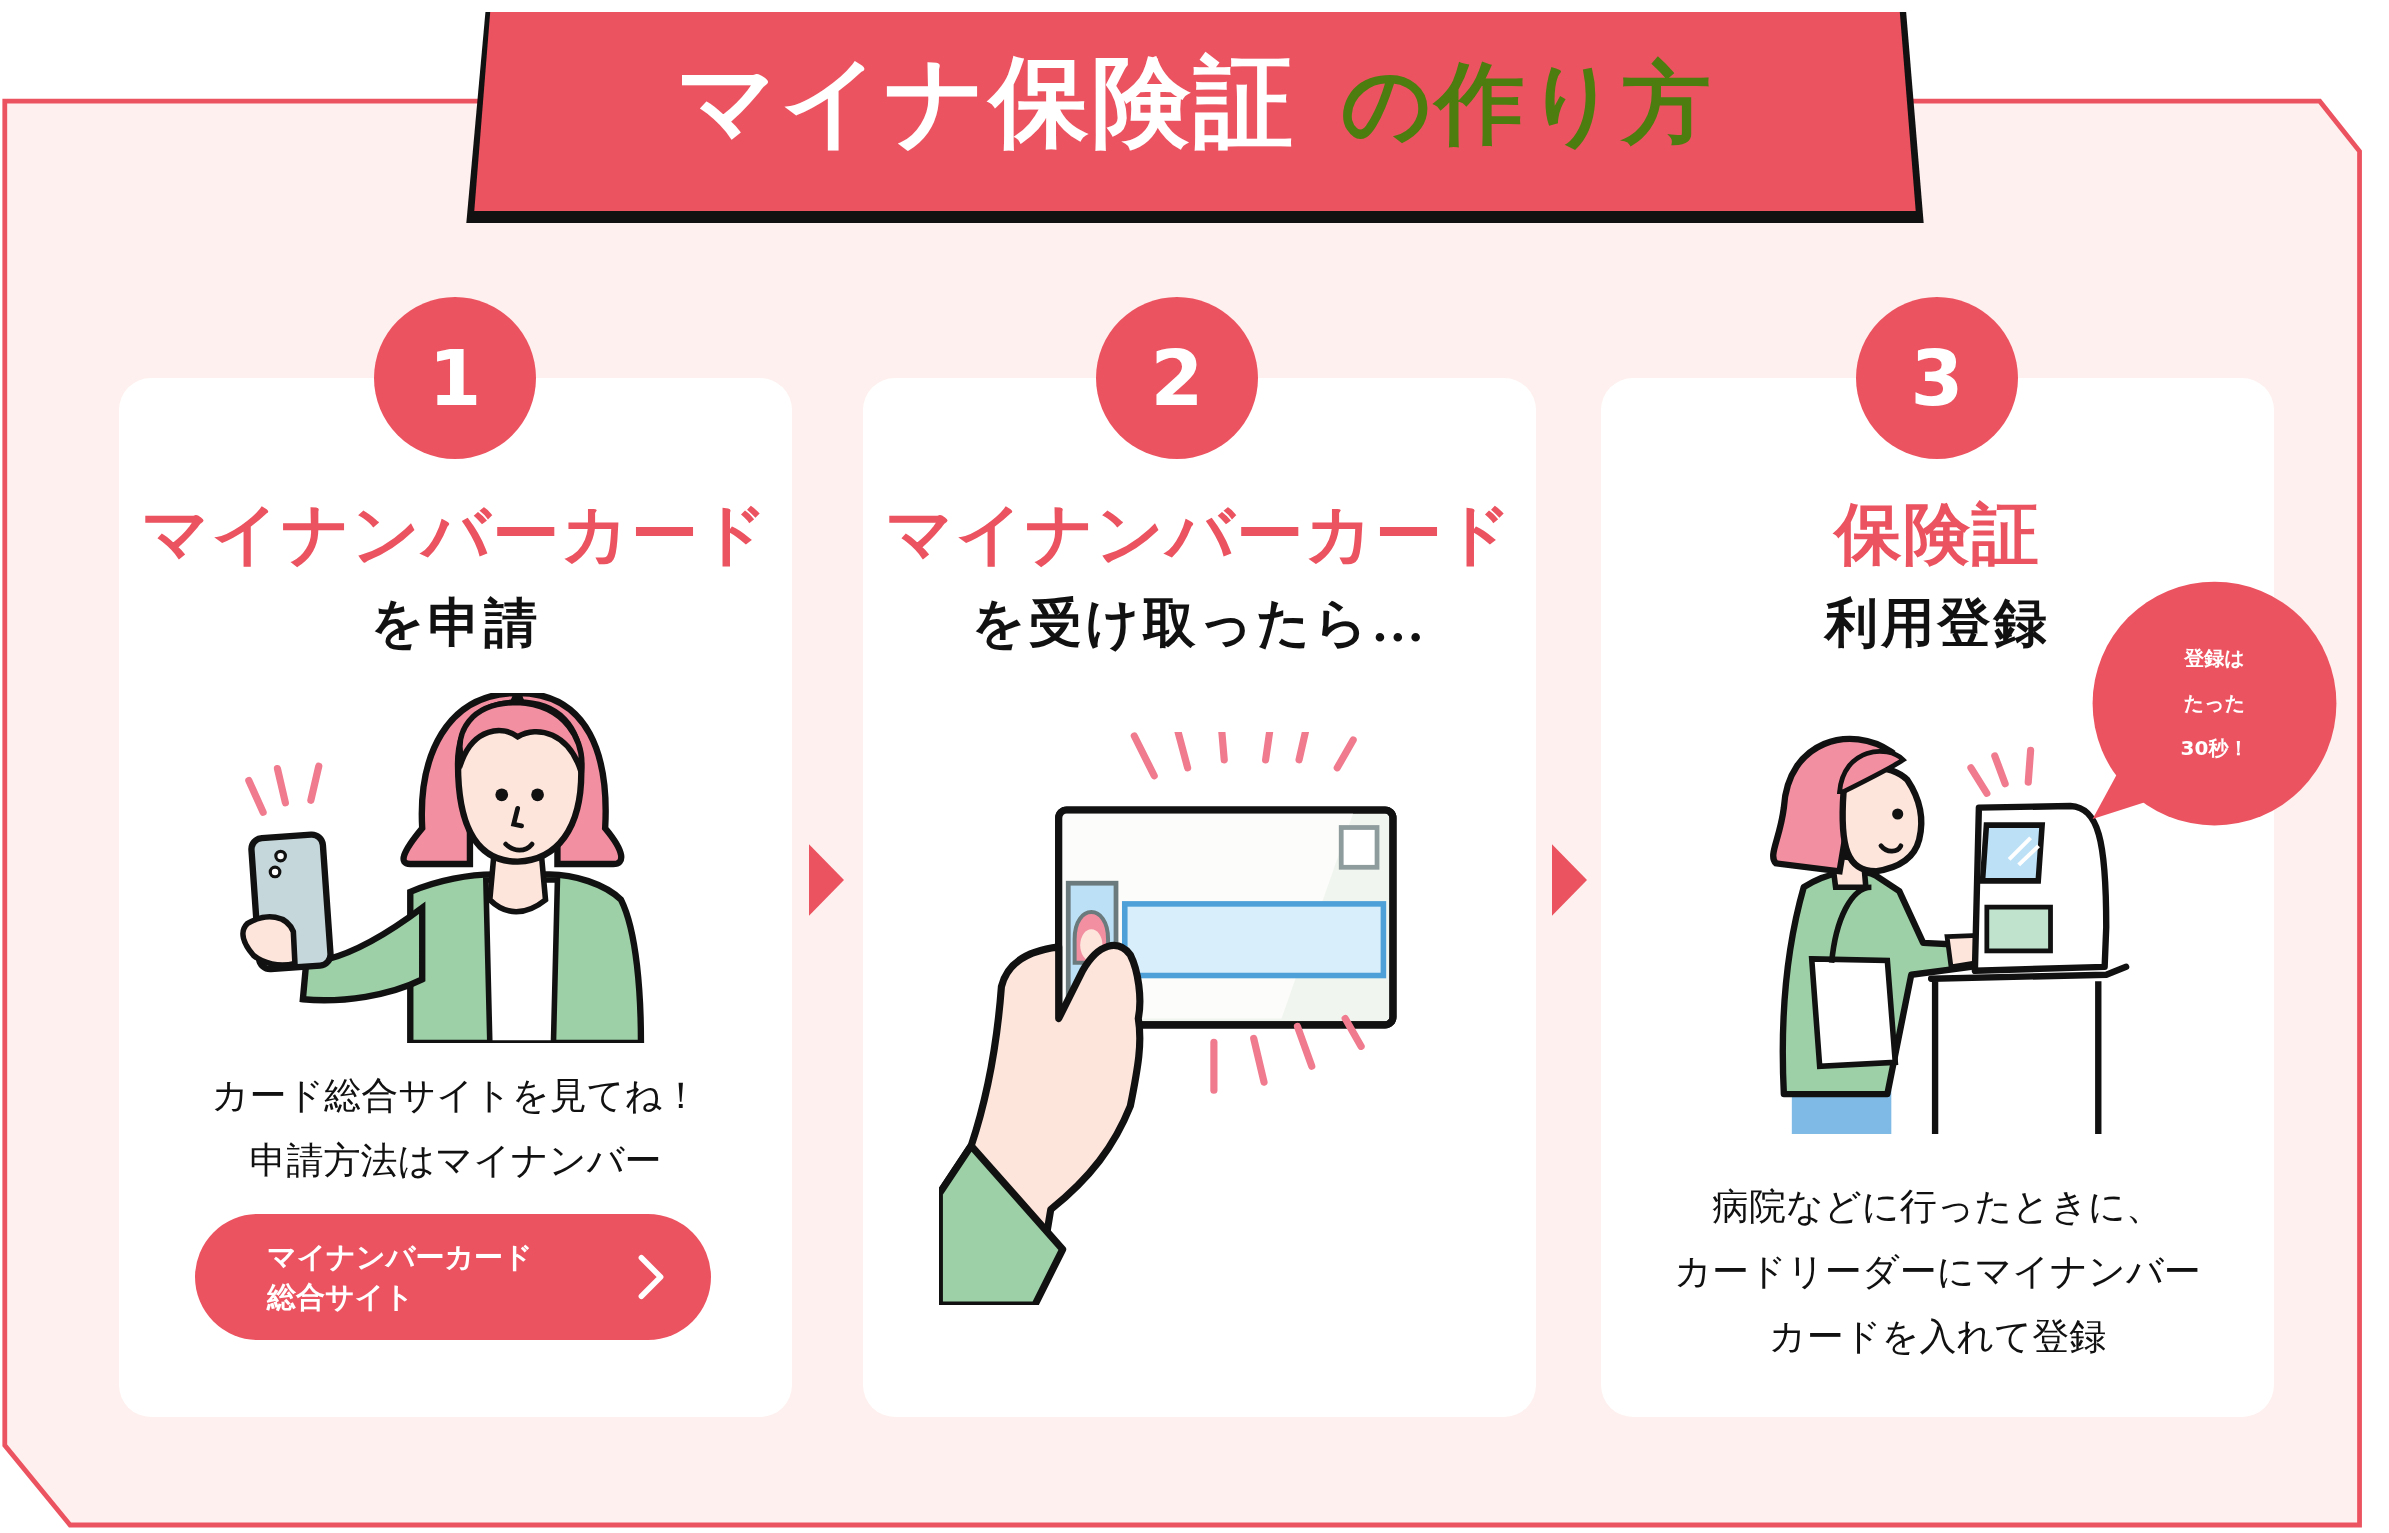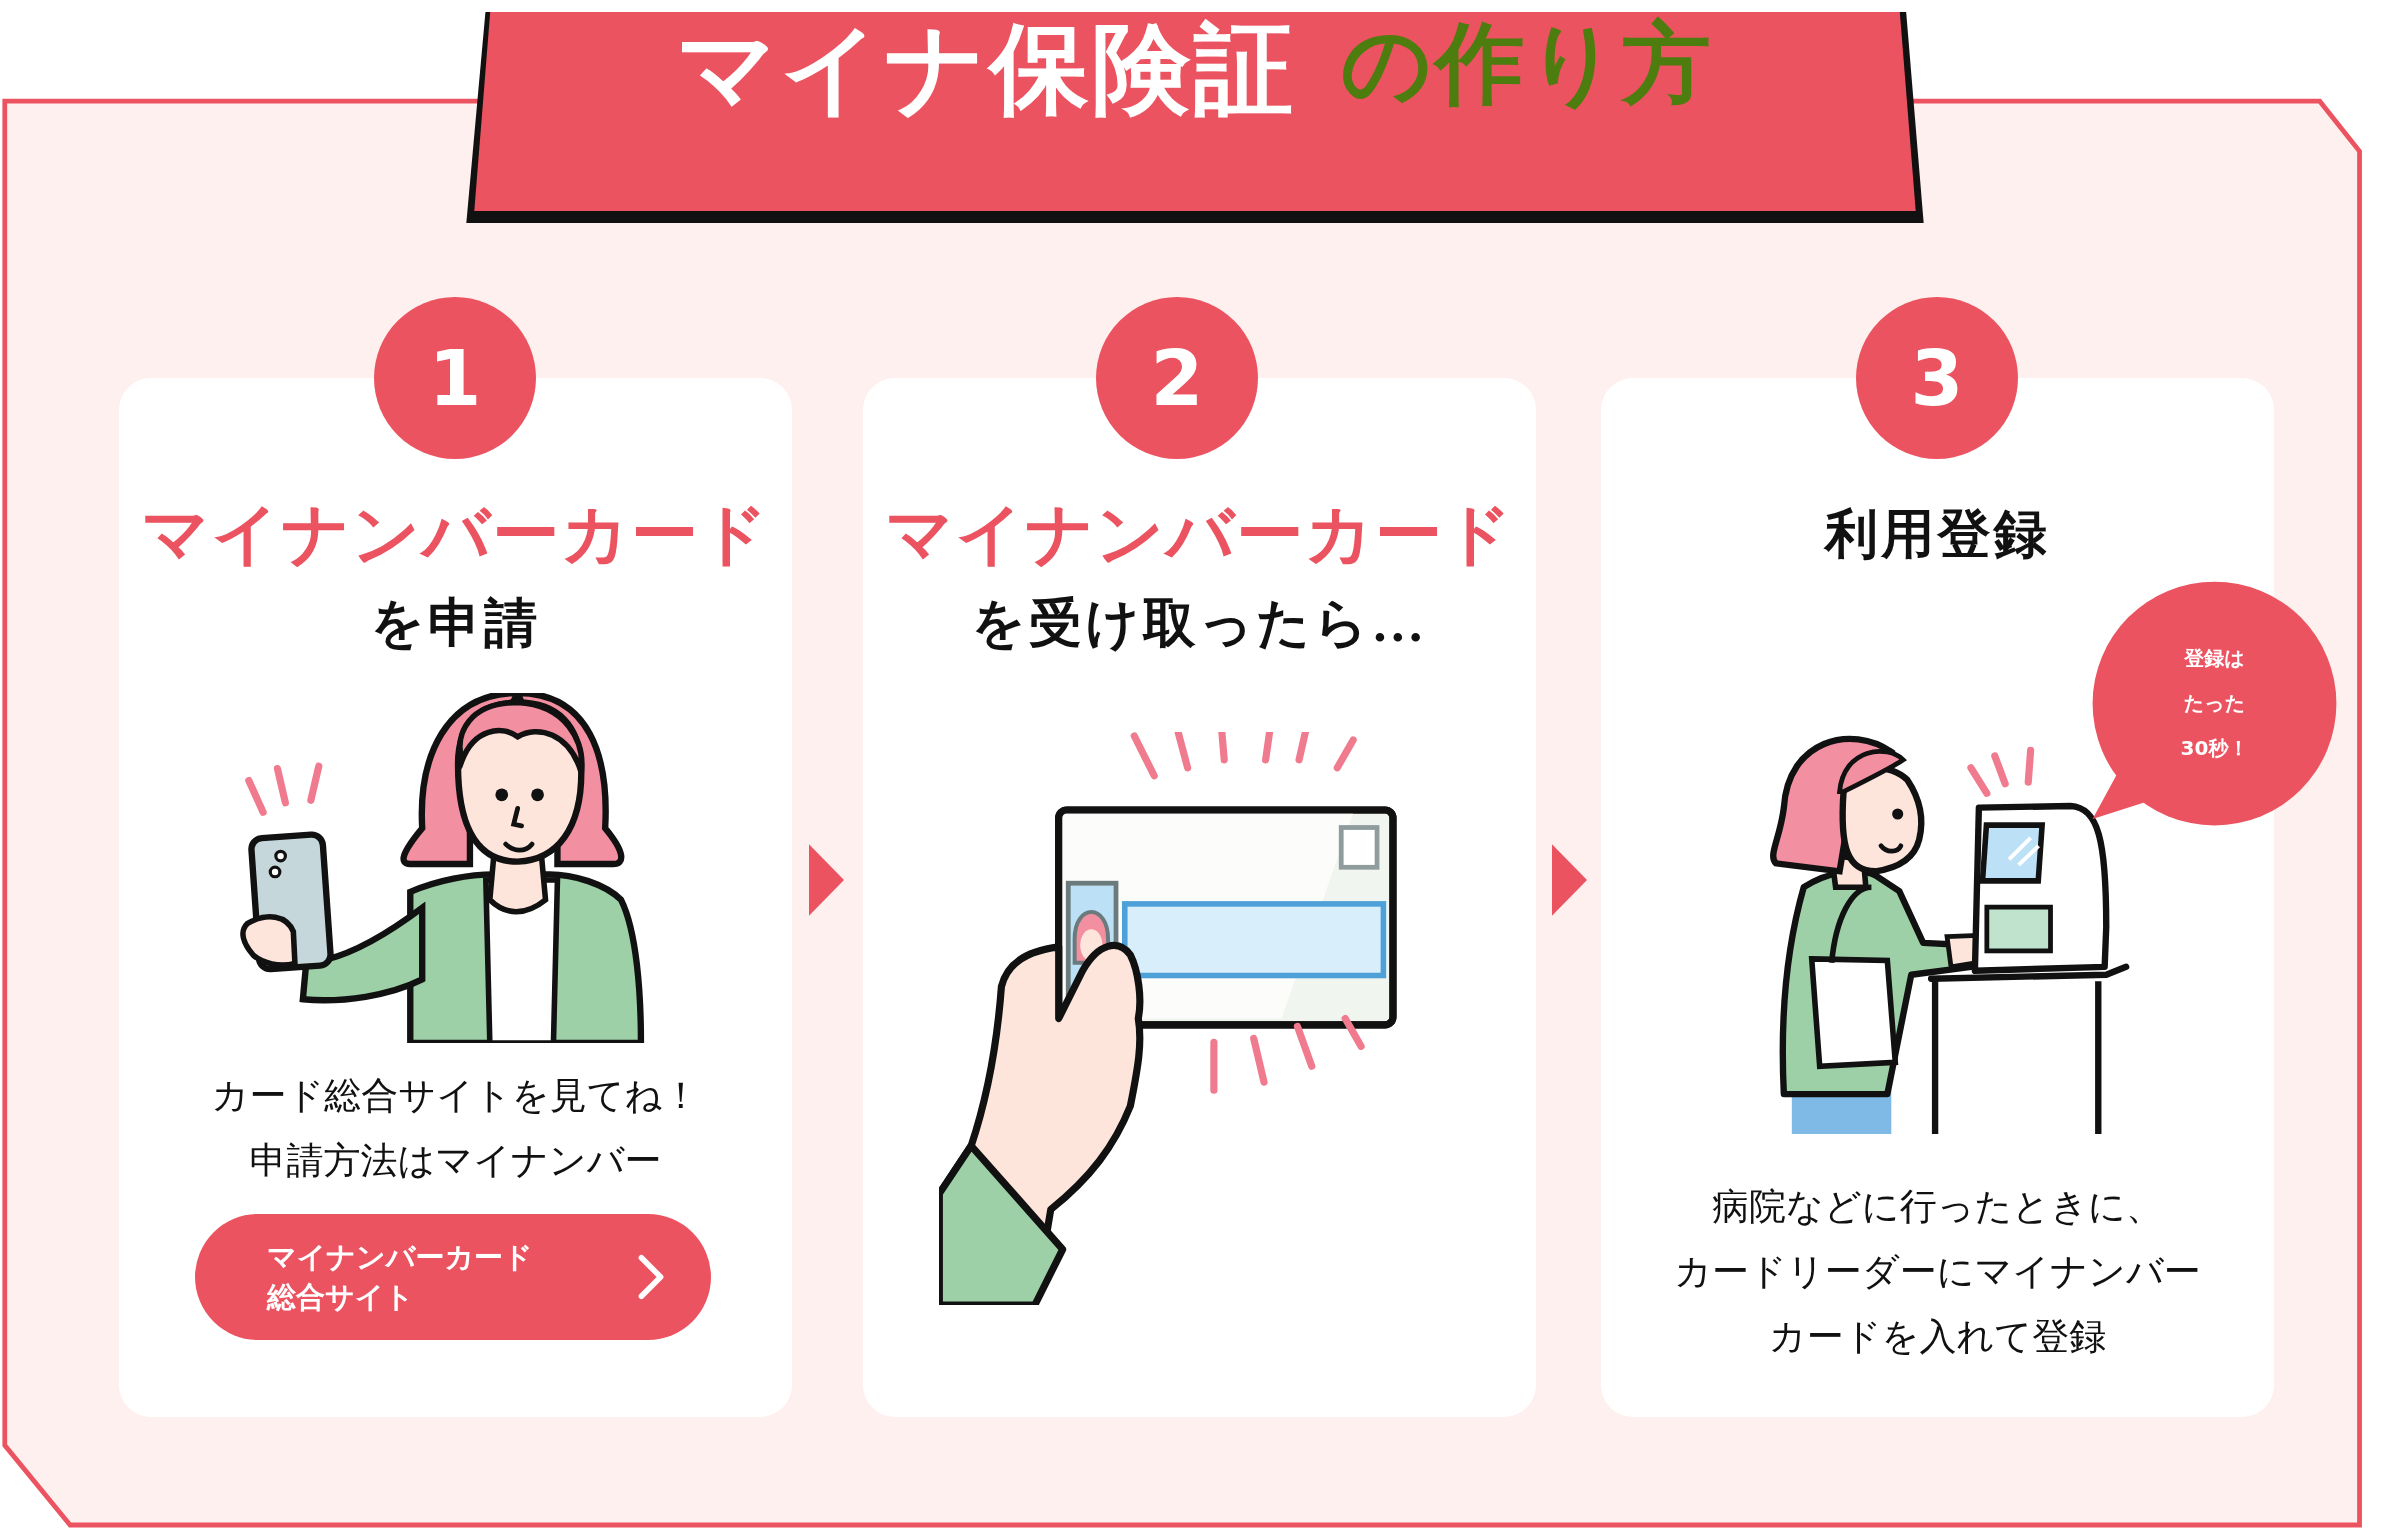--- a/index.html
+++ b/index.html
@@ -6,21 +6,21 @@
   html, body { width: 2389px; height: 1533px; background: #ffffff; overflow: hidden; }
   body { position: relative; font-family: "DejaVu Sans", "Liberation Sans", sans-serif; }
 
   #frame { position: absolute; left: 0; top: 0; width: 2389px; height: 1533px; }
 
   
   #banner { position: absolute; left: 466px; top: 4px; width: 1458px; height: 219px; }
   #banner svg { position: absolute; left: 0; top: 0; }
   .banner-text {
     position: absolute; left: 0; top: 0; width: 100%; height: 199px;
-    display: flex; justify-content: center;
+    display: flex; align-items: center; justify-content: center;
     font-size: 99px; font-weight: bold; letter-spacing: 3.2px; gap: 40px;
   }
   .banner-text .t-white { color: #ffffff; }
   .banner-text .t-black { color: #4d7c0f; font-size: 89px; margin-left: 4.8px; }
 
   
   .panel {
     position: absolute; top: 378px; height: 1039px; width: 673px;
     background: #ffffff; border-radius: 32px;
   }
@@ -186,20 +186,21 @@
   </svg>
 </div>
 <div class="step-num" style="left:1096px;">2</div>
 
 <svg class="arrow" style="left:1552px;" viewBox="0 0 44 90">
   <polygon points="0,0 44,45 0,90" fill="#EC5360"></polygon>
 </svg>
 
 <div class="panel" style="left:1601px;">
   <div class="step-title" style="top:112px;">
+    <span class="accent">保険証</span>
     <span class="main">利用登録</span>
   </div>
 
   <svg class="illus" style="left:155px; top:350px;" width="398" height="406" viewBox="0 0 500 510">
 
     <g stroke="#F07A8E" stroke-width="9" stroke-linecap="round">
       <line x1="270" y1="50" x2="290" y2="82"></line>
       <line x1="300" y1="35" x2="313" y2="70"></line>
       <line x1="345" y1="28" x2="342" y2="68"></line>
     </g>

